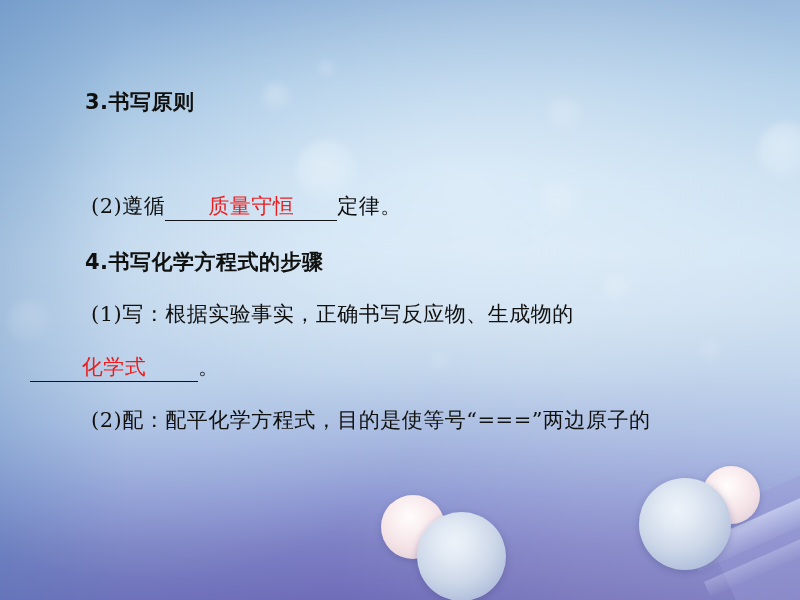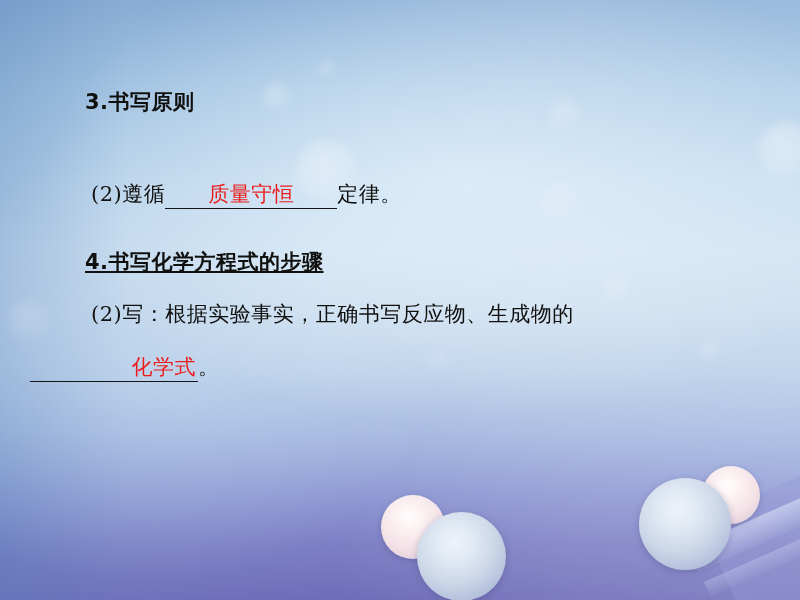--- a/index.html
+++ b/index.html
@@ -123,21 +123,21 @@
     text-align: center;
     padding: 0 2px;
   }
   .blank-inline {
     color: #ec1c1c;
     border-bottom: 1.6px solid #13131a;
     display: inline-block;
     text-align: center;
   }
   .w-a { width: 168px; }
-  .w-b { width: 164px; text-align: right; }
+  .w-b { width: 164px; }
   .w-c { width: 110px; }
   .w-d { width: 110px; }
   .plain { color: #10100f; }
 </style>
 </head>
 <body>
 
 <div id="slide">
 
   <div class="bg-h-tint"></div>
@@ -162,28 +162,29 @@
   <div class="sphere sphere-big" style="left:417px; top:512px; width:89px; height:89px;"></div>
 
   <div class="sphere sphere-small" style="left:702px; top:466px; width:58px; height:58px;"></div>
   <div class="sphere sphere-big" style="left:639px; top:478px; width:92px; height:92px;"></div>
 
   <div class="content">
 
     <div class="line heading" style="left:85px; top:88px;">3.书写原则</div>
 
 
-    <div class="line body-line" style="left:91px; top:180px;">
+    <div class="line body-line" style="left:91px; top:192px;">
       <span>(2)遵循</span><span class="blank w-a">质量守恒</span><span class="plain">定律。</span>
     </div>
 
-    <div class="line heading" style="left:85px; top:248px;text-decoration:underline;">4.书写化学方程式的步骤</div>
+    <div class="line heading" style="left:85px; top:248px;">4.书写化学方程式的步骤</div>
 
-    <div class="line body-line" style="left:91px; top:300px;">(2)写：根据实验事实，正确书写反应物、生成物的</div>
+    <div class="line body-line" style="left:91px; top:300px;">(1)写：根据实验事实，正确书写反应物、生成物的</div>
 
     <div class="line body-line" style="left:30px; top:353px;">
       <span class="blank w-b">化学式</span><span class="plain">。</span>
     </div>
 
+    <div class="line body-line" style="left:91px; top:406px;">(2)配：配平化学方程式，目的是使等号“===”两边原子的</div>
 
 
   </div>
 </div>
 
 </body></html>

